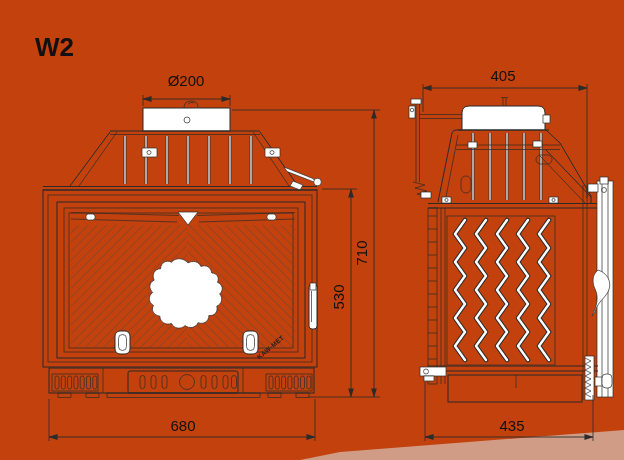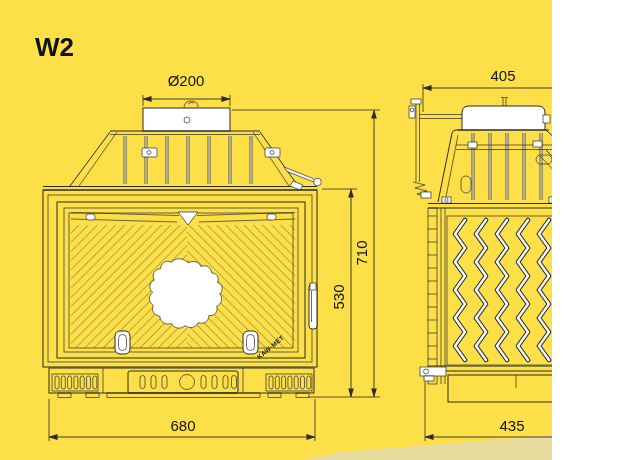--- a/index.html
+++ b/index.html
@@ -1,16 +1,16 @@
 <!DOCTYPE html>
 <html><head>
 <meta charset="utf-8">
 <style>
   html,body{margin:0;padding:0;background:#fff;}
-  .stage{position:relative;width:552px;height:460px;background:#fde047;overflow:hidden;
+  .stage{position:relative;width:624px;height:460px;background:#c2410c;overflow:hidden;
          font-family:"Liberation Sans",sans-serif;}
   svg{display:block;}
   .ln{fill:none;stroke:#2b2b2b;stroke-width:1;}
   .lt{fill:none;stroke:#2b2b2b;stroke-width:0.7;}
   .fw{fill:#ffffff;stroke:#2b2b2b;stroke-width:1;}
   .fwt{fill:#ffffff;stroke:#2b2b2b;stroke-width:0.7;}
   .dim{fill:none;stroke:#2b2b2b;stroke-width:0.9;}
   .ext{fill:none;stroke:#2b2b2b;stroke-width:0.8;}
   .dimtxt{font-size:15px;fill:#111;}
   .title{font-size:26px;font-weight:600;fill:#111;}

